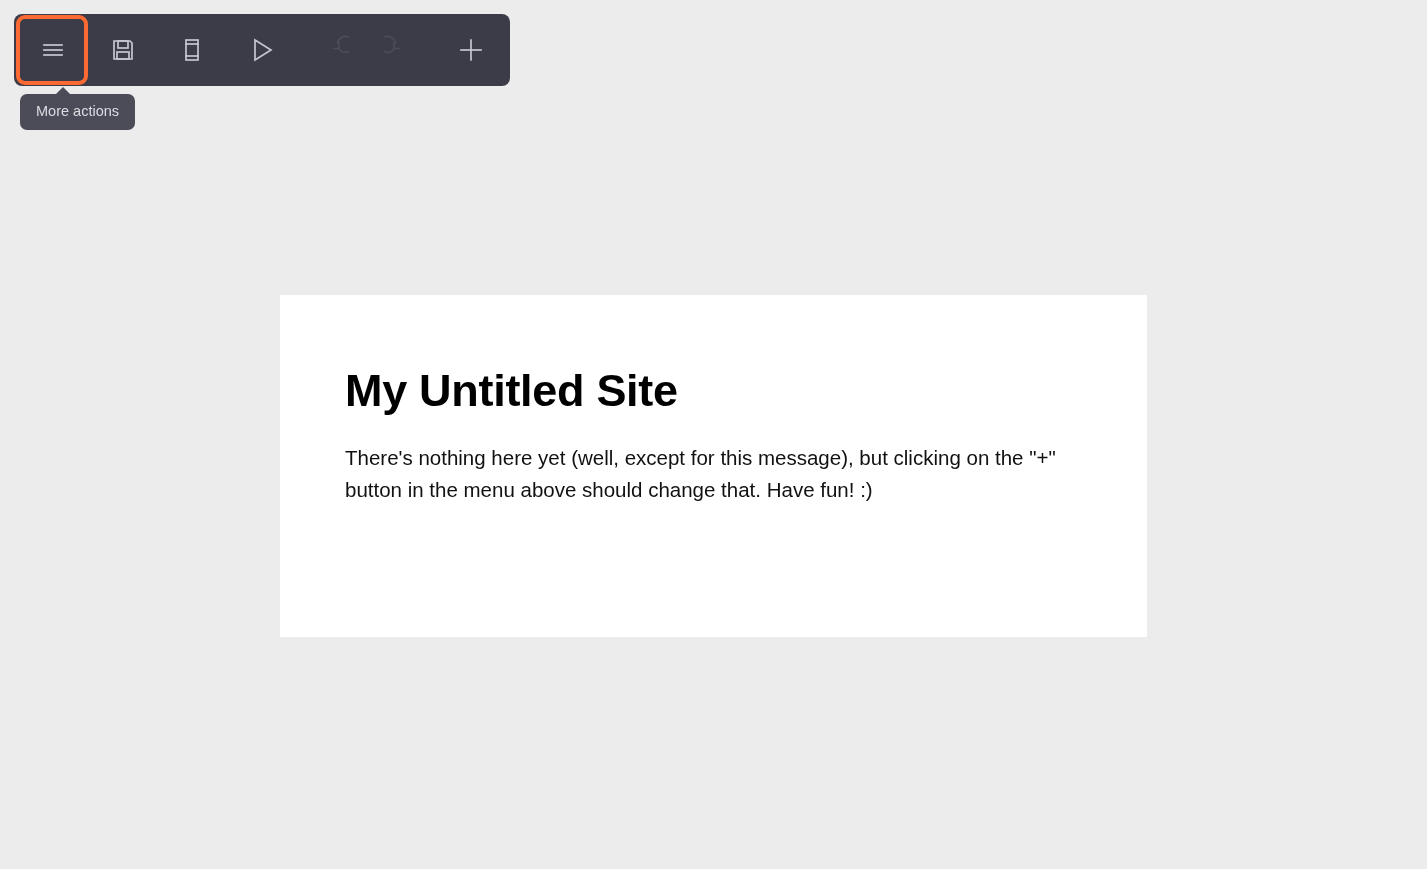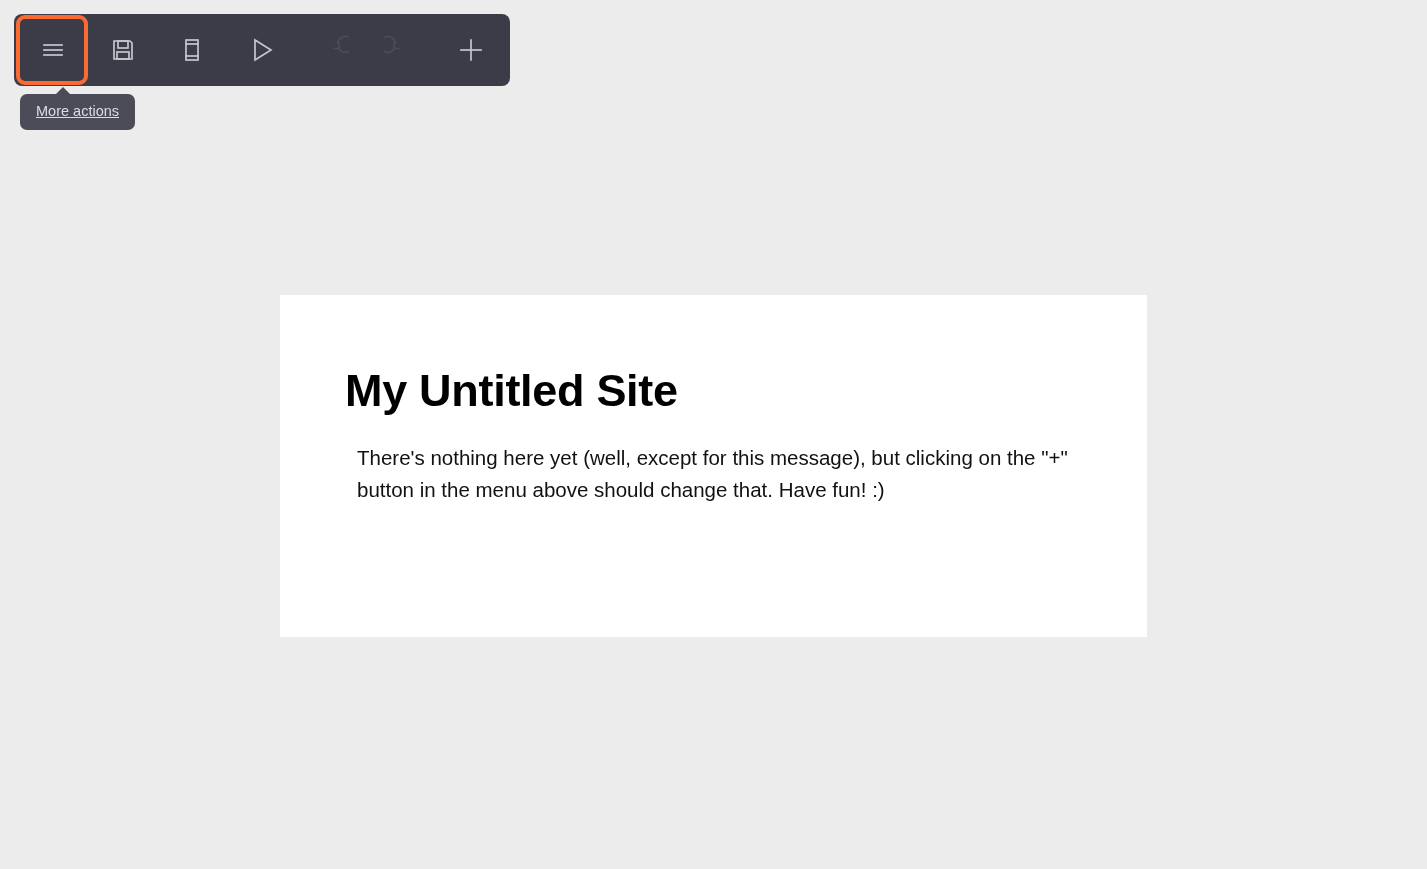--- a/index.html
+++ b/index.html
@@ -84,21 +84,20 @@
     left: 20px;
     top: 94px;
     background: #4b4c57;
     color: #dcdde3;
     border-radius: 7px;
     padding: 10px 16px 11px 16px;
     font-size: 14.5px;
     line-height: 1;
     white-space: nowrap;
     z-index: 15;
-    text-decoration: underline;
   }
   #tooltip::after {
     content: "";
     position: absolute;
     top: -7px;
     left: 35px;
     width: 0;
     height: 0;
     border-left: 8px solid transparent;
     border-right: 8px solid transparent;
@@ -122,21 +121,21 @@
     top: 73px;
     font-size: 45px;
     font-weight: bold;
     color: #000000;
     letter-spacing: -0.3px;
     line-height: 1;
   }
   #site-body {
     margin: 0;
     position: absolute;
-    left: 77px;
+    left: 65px;
     top: 147px;
     width: 730px;
     font-size: 20.5px;
     color: #111111;
     line-height: 32px;
     font-weight: normal;
   }
 </style>
 </head>
 <body>

